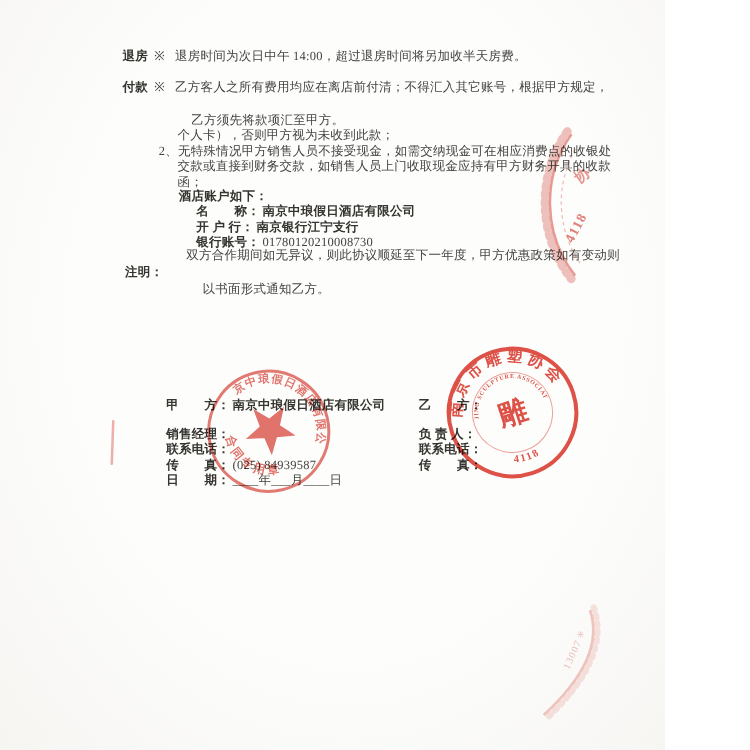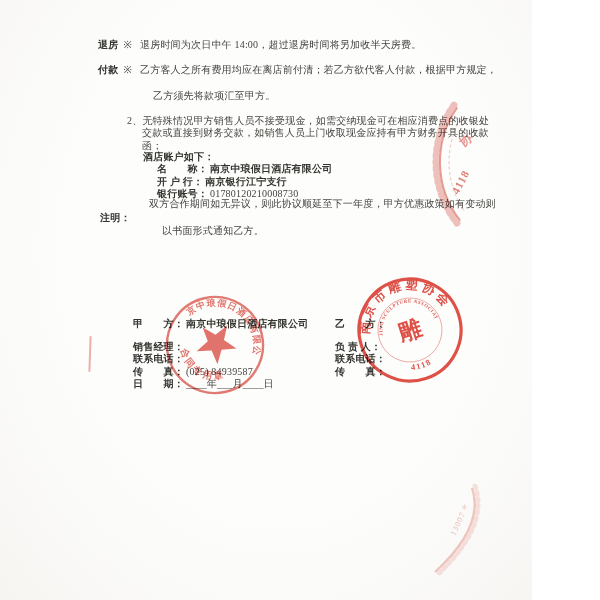--- a/index.html
+++ b/index.html
@@ -20,24 +20,25 @@
 </head>
 <body>
 
 <div class="page">
 
   <div class="line" style="top:37px;left:98px">
     <span class="b">退房</span><span class="marker">※</span><span>退房时间为次日中午 14:00，超过退房时间将另加收半天房费。</span>
   </div>
 
   <div class="line" style="top:62px;left:98px">
-    <span class="b">付款</span><span class="marker">※</span><span>乙方客人之所有费用均应在离店前付清；若乙方欲代客人付款，根据甲方规定，</span>
+    <span class="b">付款</span><span class="marker">※</span><span>乙方客人之所有费用均应在离店前付清；不得汇入其它账号，根据甲方规定，</span>
   </div>
   <div class="line" style="top:89px;left:153px">乙方须先将款项汇至甲方。</div>
 
+  <div class="line" style="top:101px;left:142px">个人卡），否则甲方视为未收到此款；</div>
 
   <div class="line" style="top:113.5px;left:127px">2、无特殊情况甲方销售人员不接受现金，如需交纳现金可在相应消费点的收银处</div>
   <div class="line" style="top:126px;left:142px">交款或直接到财务交款，如销售人员上门收取现金应持有甲方财务开具的收款</div>
   <div class="line" style="top:138.5px;left:142px">函；</div>
 
   <div class="line b" style="top:149.5px;left:143px">酒店账户如下：</div>
   <div class="line" style="top:162px;left:157px">
     <span class="b">名　　称：</span><span class="b val">南京中琅假日酒店有限公司</span>
   </div>
   <div class="line" style="top:174.5px;left:157px">

